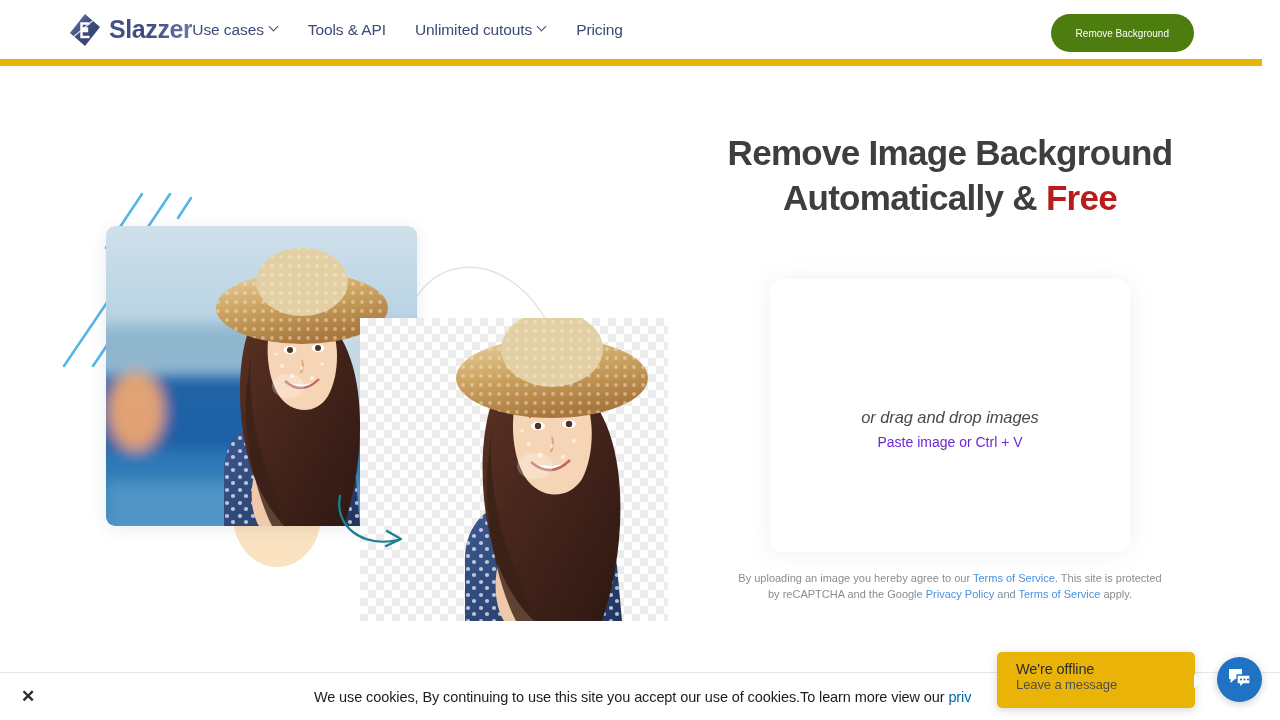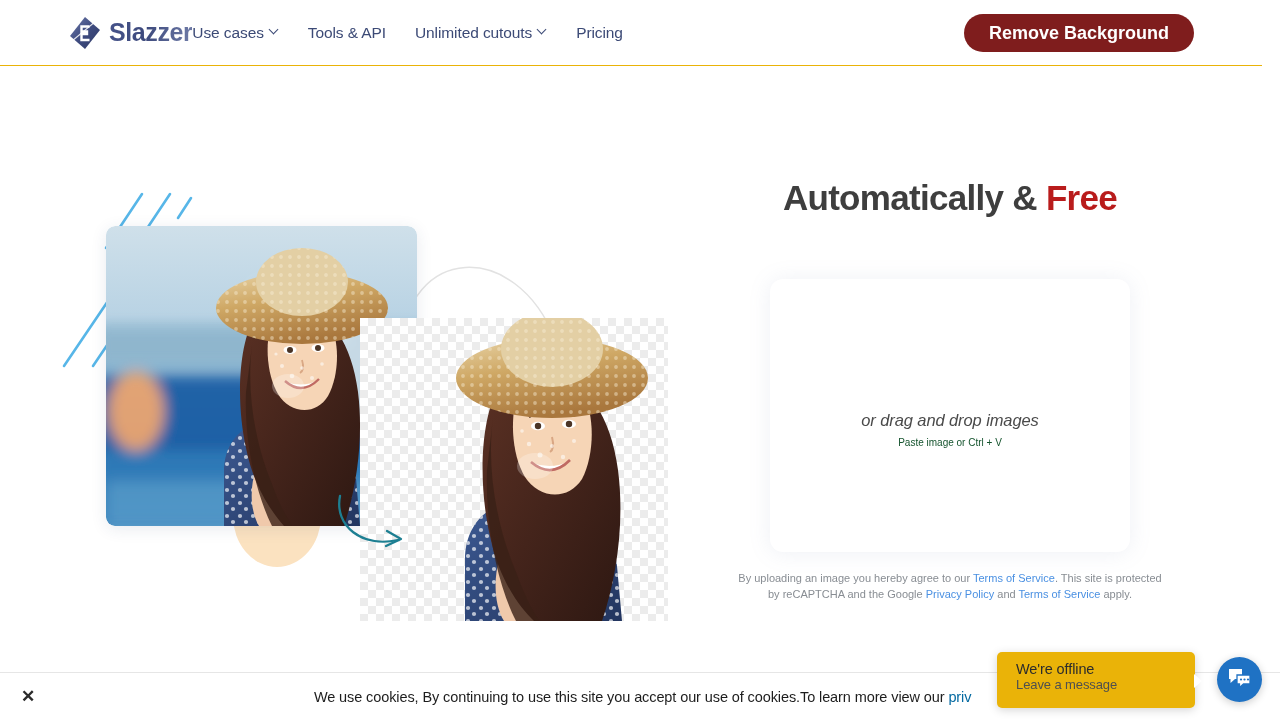--- a/index.html
+++ b/index.html
@@ -10,21 +10,21 @@
     font-family: "Liberation Sans", sans-serif;
     -webkit-font-smoothing: antialiased;
   }
   .page { position: relative; width: 1280px; height: 720px; background:#fff; }
 
   
   .header {
     position: absolute; top: 0; left: 0;
     width: 1262px; height: 66px;
     background: #ffffff;
-    border-bottom: 1px solid #eab308;
+    border-bottom: 7px solid #eab308;
     display: flex; 
     z-index: 30;
   }
   .logo-wrap {
     display: flex; align-items: center; gap: 9px;
     margin-left: 70px; cursor: pointer;
   }
   .logo-mark { width: 30px; height: 32px; display:block; }
   .logo-text {
     font-size: 25px; font-weight: bold; letter-spacing: -0.4px;
@@ -45,24 +45,24 @@
     width: 6px; height: 6px;
     border-right: 1.4px solid #3c4a76;
     border-bottom: 1.4px solid #3c4a76;
     transform: rotate(45deg);
   }
   .header-actions {
     position: absolute; right: 68px; top: 14px;
     display: flex; align-items: center; gap: 23px;
   }
   .btn-remove-bg {
-    background: #7f1d1d; color: #ffffff;
+    background: #4d7c0f; color: #ffffff;
     border: none; border-radius: 22px;
     height: 38px; padding: 0 25px;
-    font-size: 18px; font-family: inherit; font-weight: 700;
+    font-size: 10px; font-family: inherit; font-weight: 400;
     cursor: pointer; white-space: nowrap;
   }
   .btn-login {
     background: #ffffff; color: #1c1c1c;
     border: 1.3px solid #2b2b2b; border-radius: 22px;
     height: 38px; padding: 0 27px;
     font-size: 15.5px; font-family: inherit; font-weight: 600;
     cursor: pointer; white-space: nowrap;
   }
 
@@ -136,21 +136,21 @@
   }
   .img-icon { width: 26px; height: 23px; display:block; }
   .drag-text {
     margin-top: 27px;
     font-size: 16.5px; color: #4a4a4a;
     letter-spacing: -0.1px;
     font-style: italic;
   }
   .paste-text {
     margin-top: 7px;
-    font-size: 10px; color: #14532d;
+    font-size: 14px; color: #6d28d9;
   }
   .legal {
     position: absolute; left: 55px; top: 440px;
     width: 430px; text-align: center;
     font-size: 11px; line-height: 16px; color: #888d93;
   }
   .legal a { color: #4a90e2; text-decoration: none; cursor: pointer; }
 
   
   .cookie-bar {
@@ -411,21 +411,21 @@
 
     <svg class="curved-arrow" viewBox="0 0 80 70">
       <path d="M8 6 C 2 36, 30 58, 66 50" fill="none" stroke="#1d7f92" stroke-width="2.3" stroke-linecap="round"></path>
       <path d="M55 41 L69 49 L54 56" fill="none" stroke="#1d7f92" stroke-width="2.3" stroke-linecap="round" stroke-linejoin="round"></path>
     </svg>
   </div>
 
   <div class="hero-right">
 
     <h1 class="headline">
-      <br>
+      <span>Remove Image Background</span><br>
       <span>Automatically &amp; </span><span class="free">Free</span>
     </h1>
 
     <div class="upload-card">
       <div class="drag-text">or drag and drop images</div>
       <div class="paste-text">Paste image or Ctrl + V</div>
     </div>
 
     <div class="legal">
       <span>By uploading an image you hereby agree to our </span><a>Terms of Service</a><span>. This site is protected by reCAPTCHA and the Google </span><a>Privacy Policy</a><span> and </span><a>Terms of Service</a><span> apply.</span>

